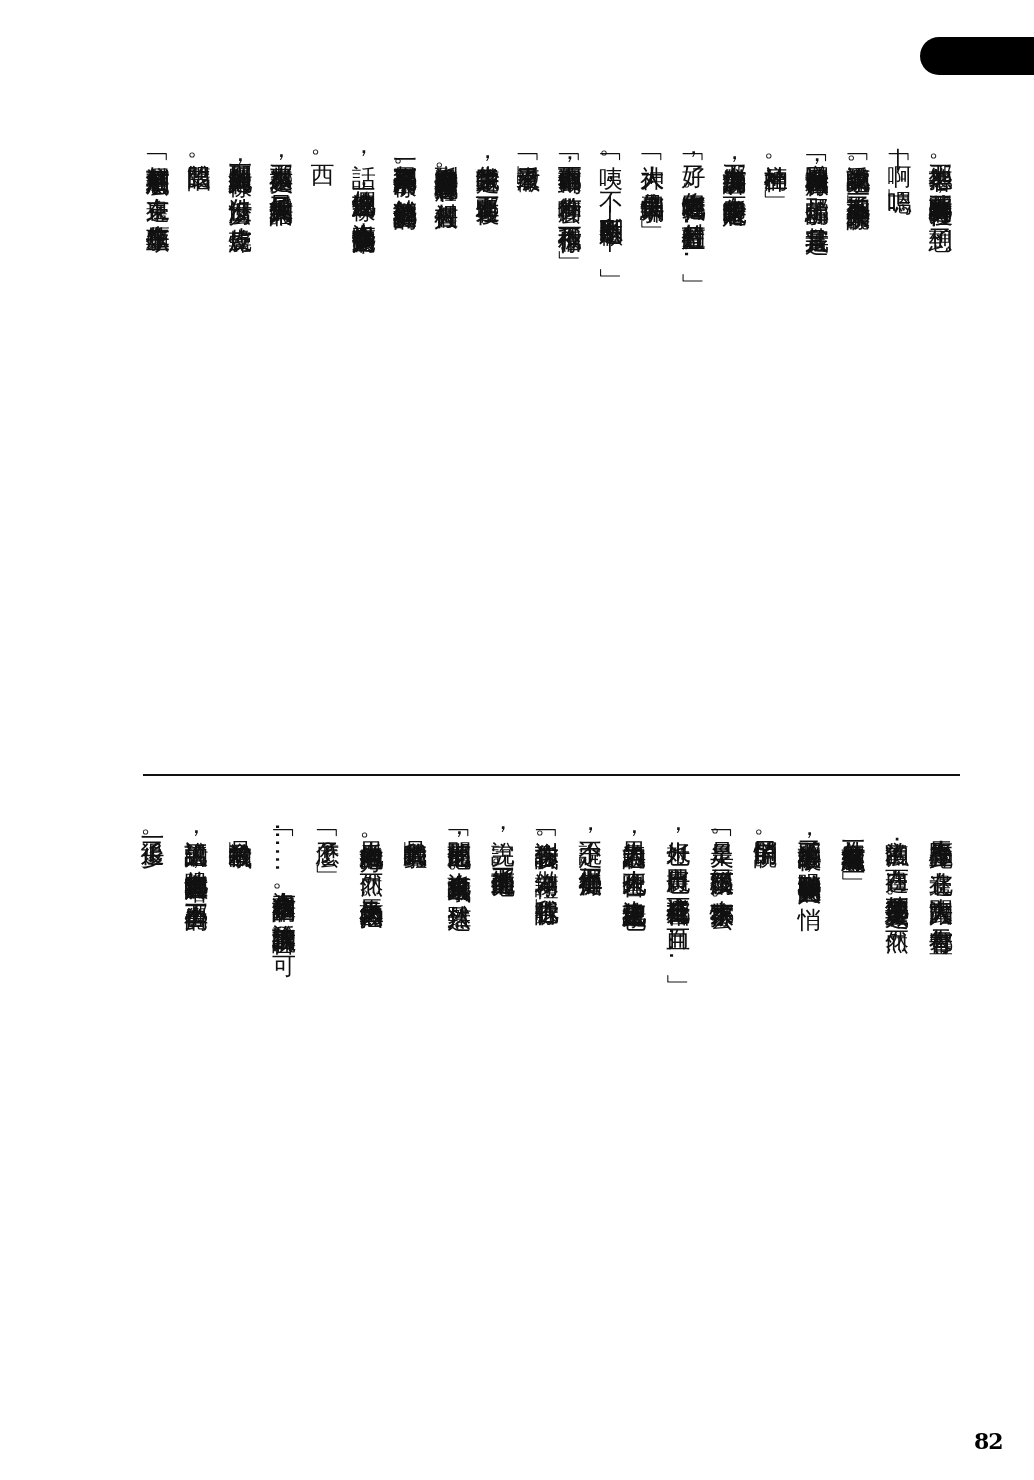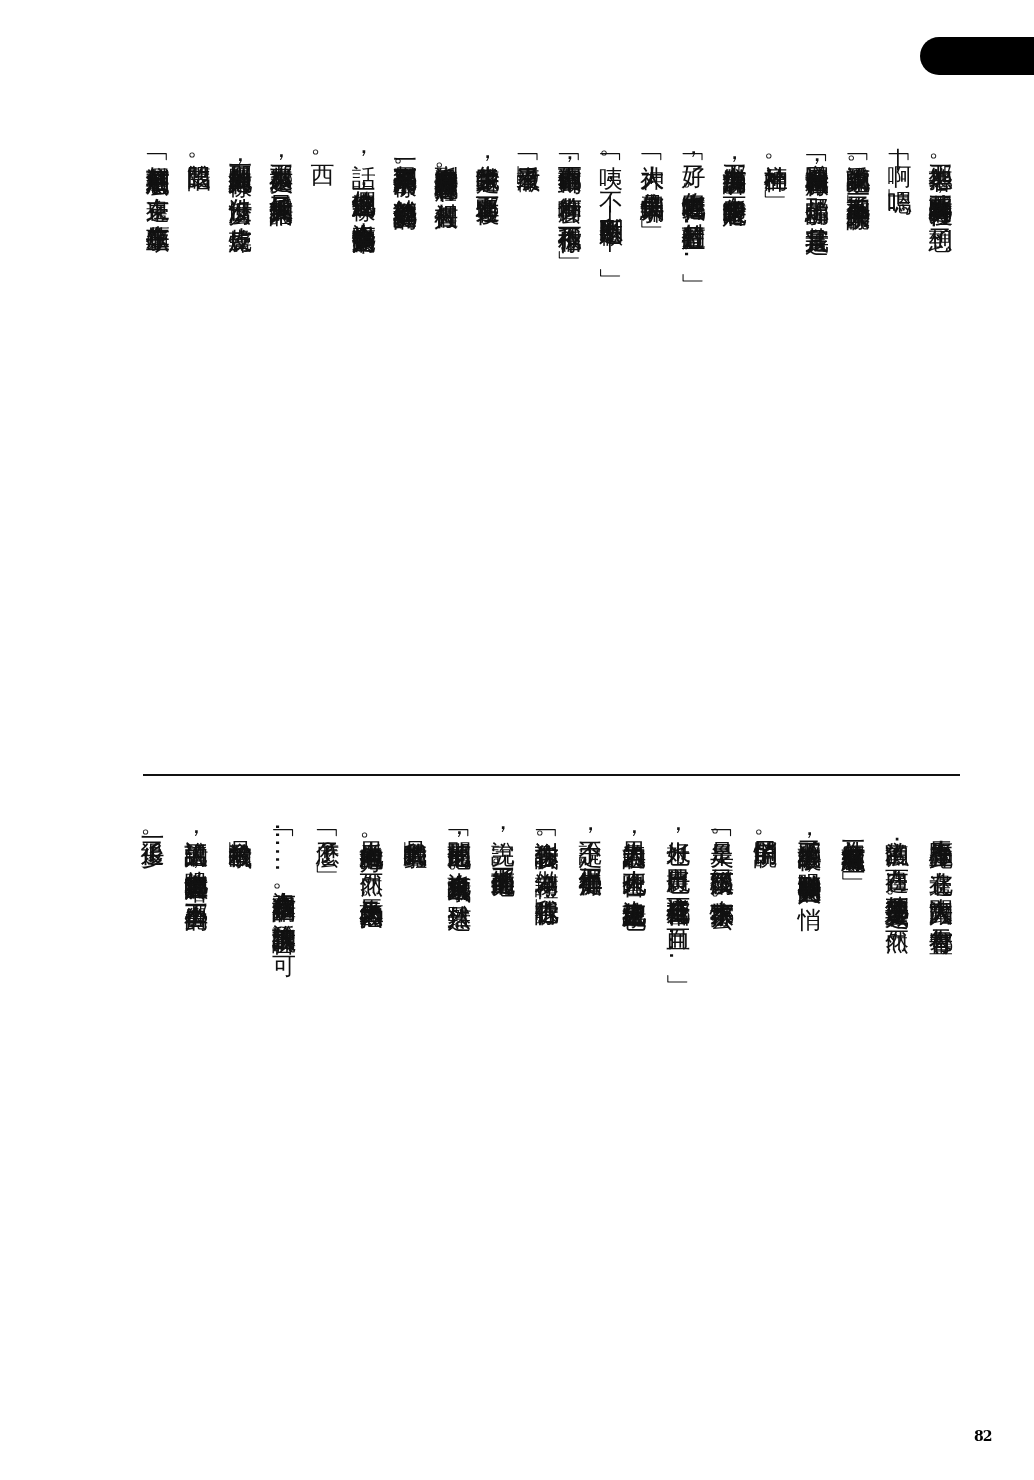--- a/index.html
+++ b/index.html
@@ -55,21 +55,21 @@
       width: 817px;
       height: 2px;
       background: #111111;
     }
     .page-number {
       position: absolute;
       left: 974px;
       top: 1428px;
       font-family: "DejaVu Serif", serif;
       font-weight: bold;
-      font-size: 14px;
+      font-size: 22px;
       letter-spacing: -1px;
       color: #000000;
     }
   </style>
 </head>
 <body>
 
 <div class="tab-marker"></div>
 
 <div class="text-block upper">

